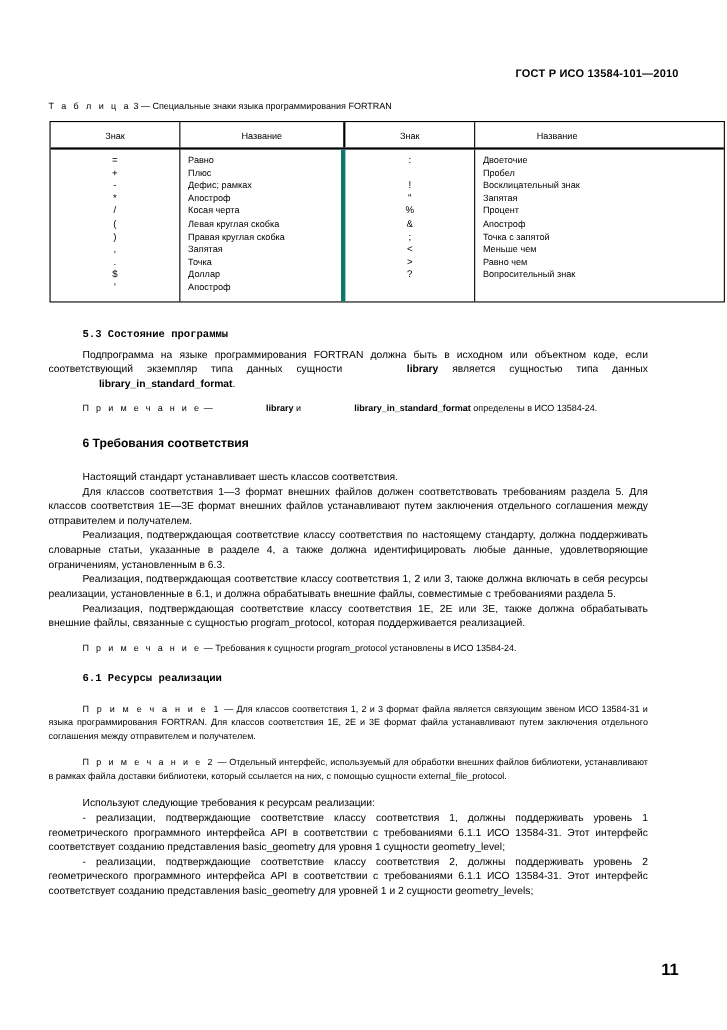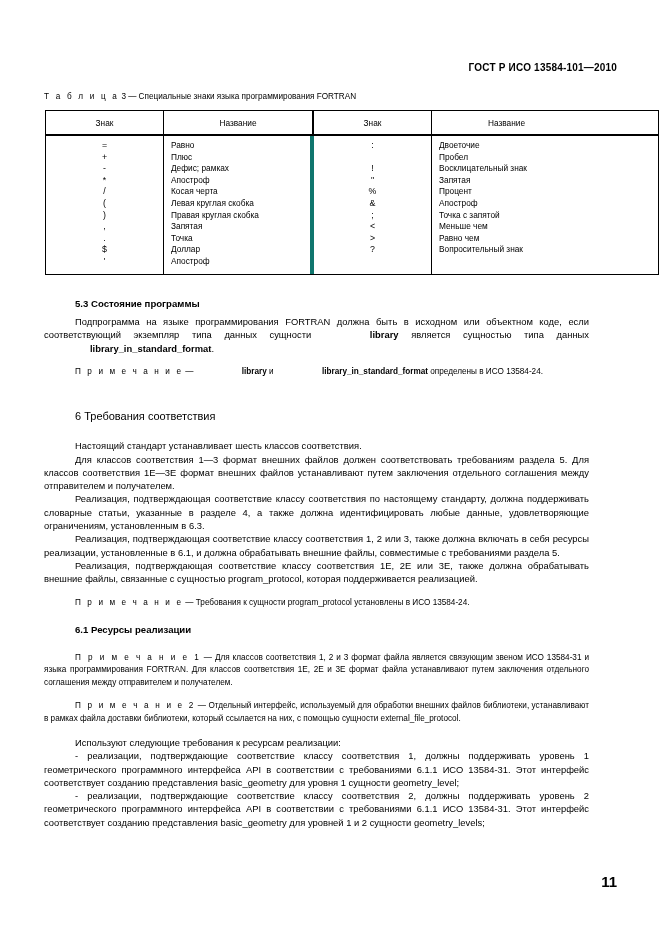--- a/index.html
+++ b/index.html
@@ -90,25 +90,26 @@
     position: absolute;
     left: 44px;
     width: 545px;
     top: 298px;
   }
   h3.sec {
     font-size: 9.6px;
     font-weight: bold;
     margin: 0 0 6px 0;
     padding-left: 31px;
+    font-family: Liberation Mono, monospace;
   }
   h2.sec {
     font-size: 11px;
-    font-weight: normal;
-    margin: 13px 0 10px 0;
+    font-weight: bold;
+    margin: 0 0 10px 0;
     padding-left: 31px;
   }
   p.body {
     font-size: 9.4px;
     line-height: 13.3px;
     margin: 0;
     text-align: justify;
     text-indent: 31px;
   }
   p.note {

